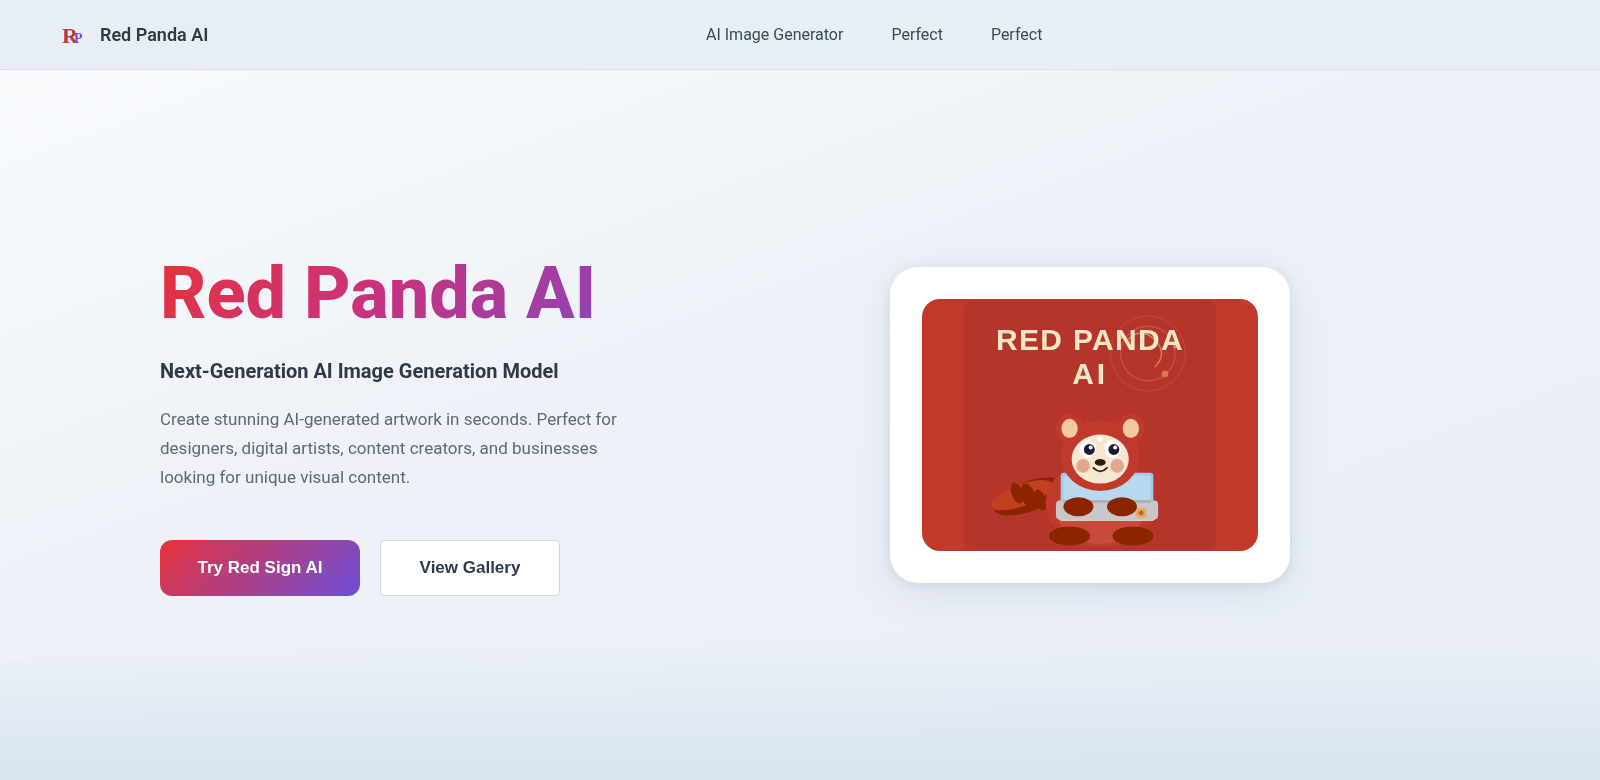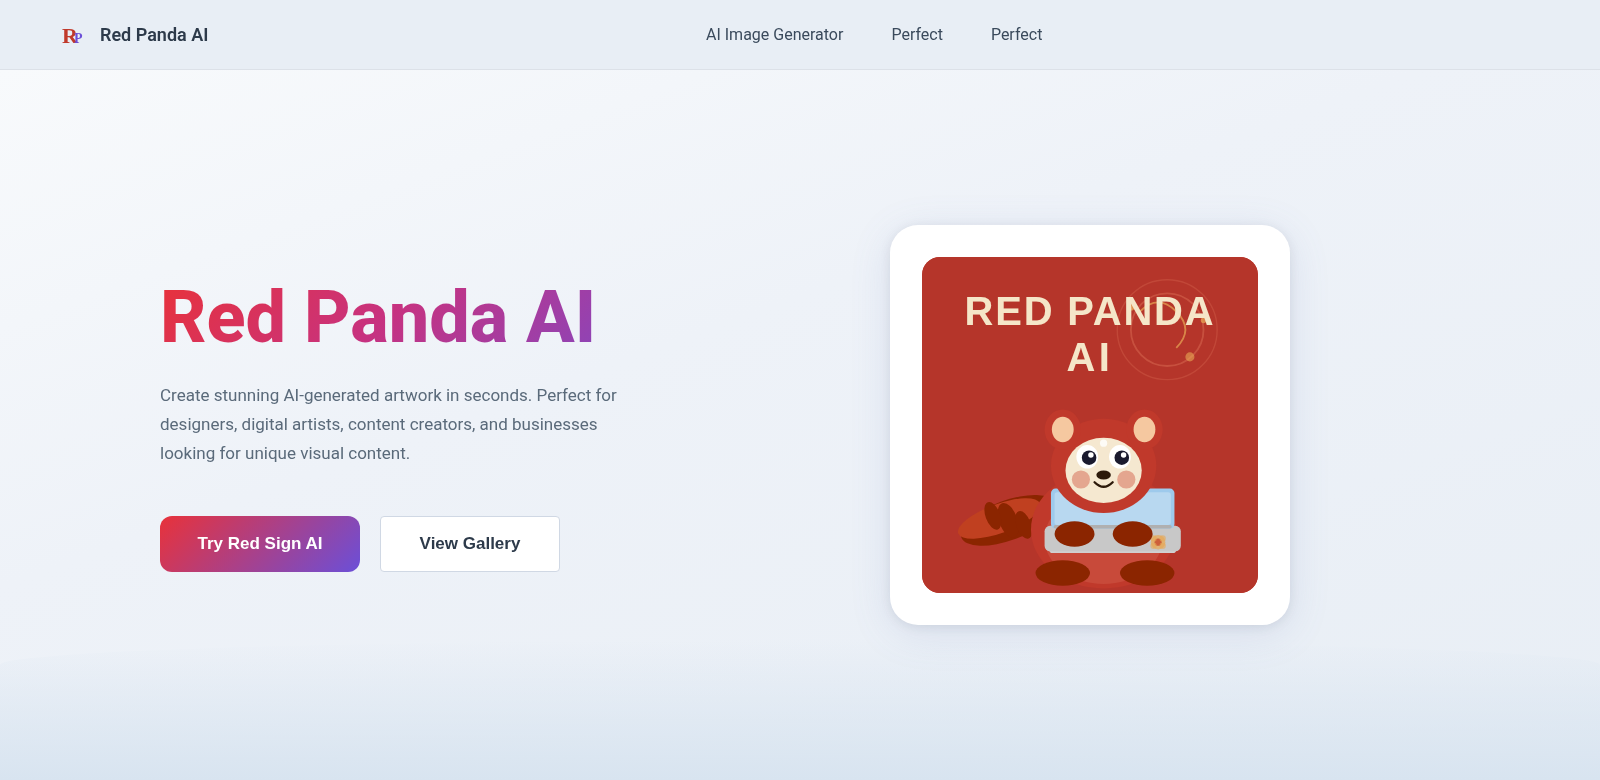--- a/index.html
+++ b/index.html
@@ -178,21 +178,21 @@
     .hero-right {
       flex: 1;
       display: flex;
       justify-content: center;
       align-items: center;
       z-index: 1;
     }
 
     .image-card {
       width: 400px;
-      height: 400px;
+      height: 316px;
       border-radius: 28px;
       background: white;
       box-shadow: 0 8px 40px rgba(100, 120, 180, 0.15), 0 2px 12px rgba(0,0,0,0.08);
       padding: 32px;
       display: flex;
       align-items: center;
       justify-content: flex-start;
     }
 
     .image-inner {
@@ -238,20 +238,21 @@
     <a class="nav-link">AI Image Generator</a>
     <a class="nav-link">Perfect</a>
     <a class="nav-link">Perfect</a>
   </div>
 
 </nav>
 
 <main class="main">
   <div class="hero-left">
     <h1 class="hero-title">Red Panda AI</h1>
+    <h2 class="hero-subtitle">Next-Generation AI Image Generation Model</h2>
     <p class="hero-description">Create stunning AI-generated artwork in seconds. Perfect for designers, digital artists, content creators, and businesses looking for unique visual content.</p>
     <div class="hero-buttons">
       <button class="try-btn">Try Red Sign AI</button>
       <button class="gallery-btn">View Gallery</button>
     </div>
   </div>
 
   <div class="hero-right">
     <div class="image-card">
       <div class="image-inner">

